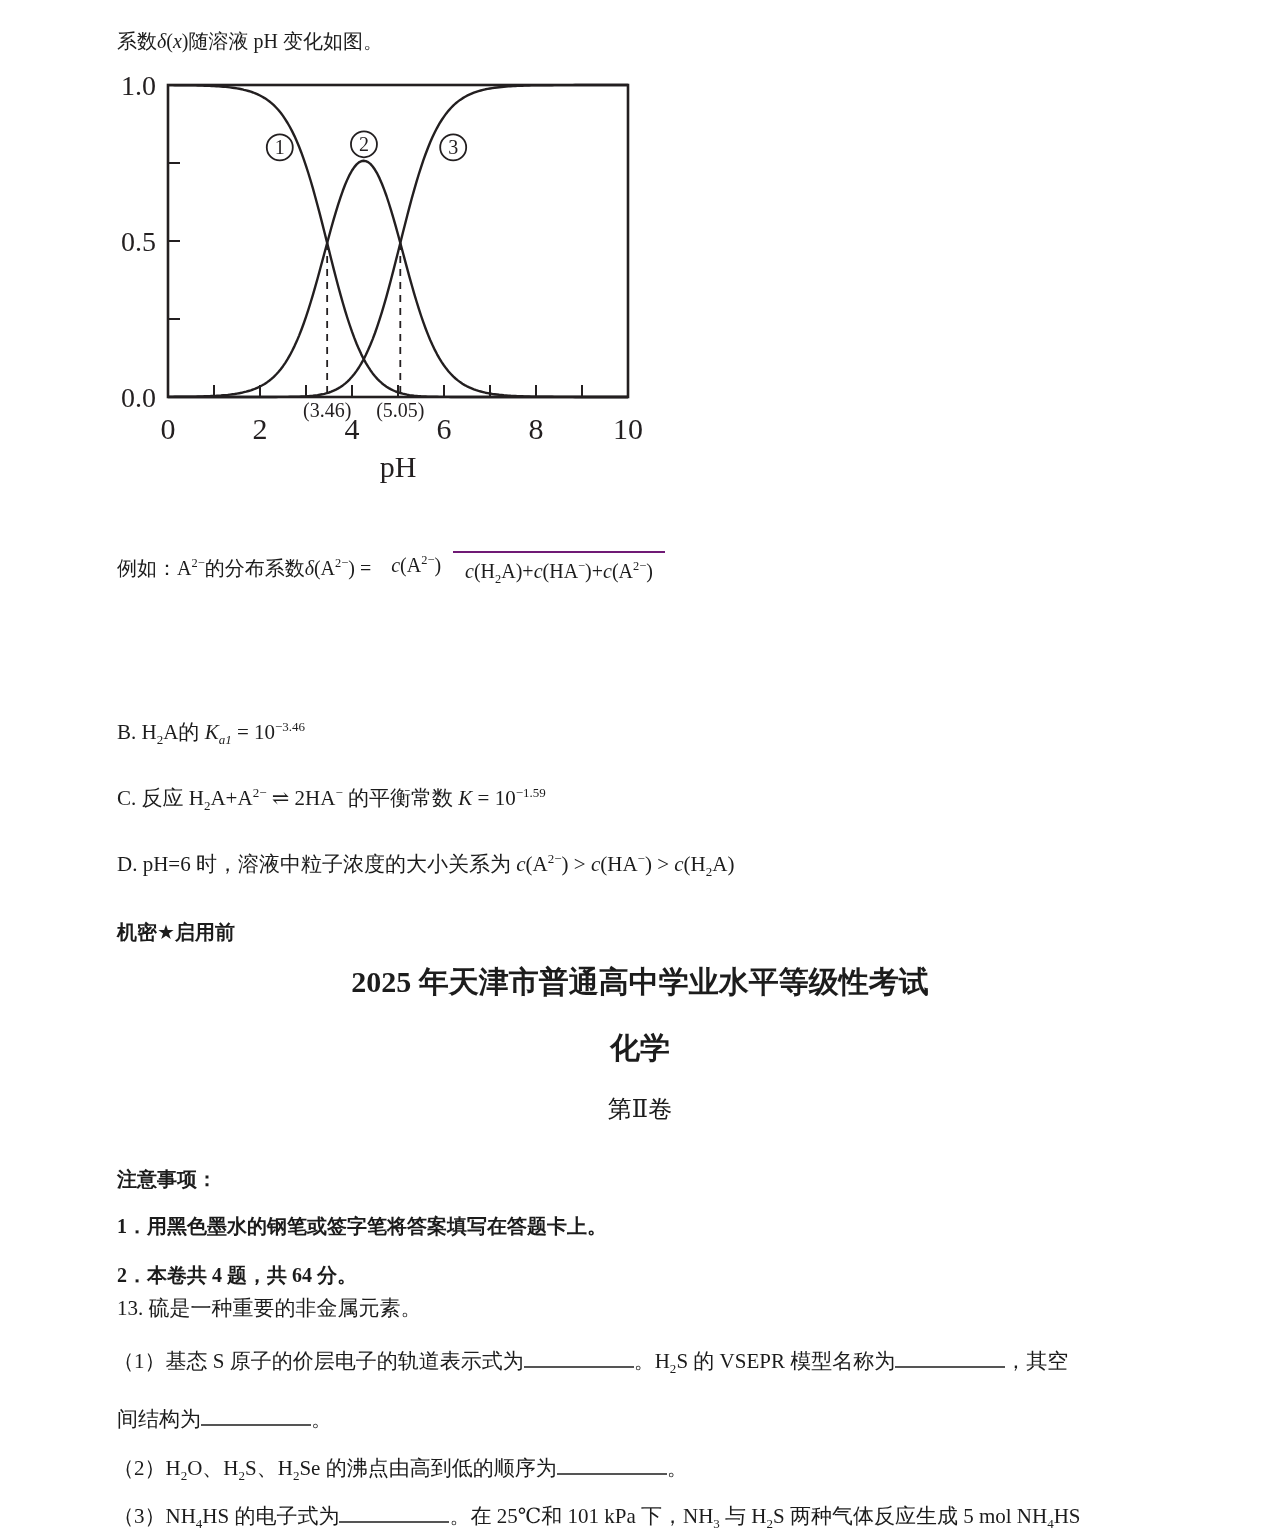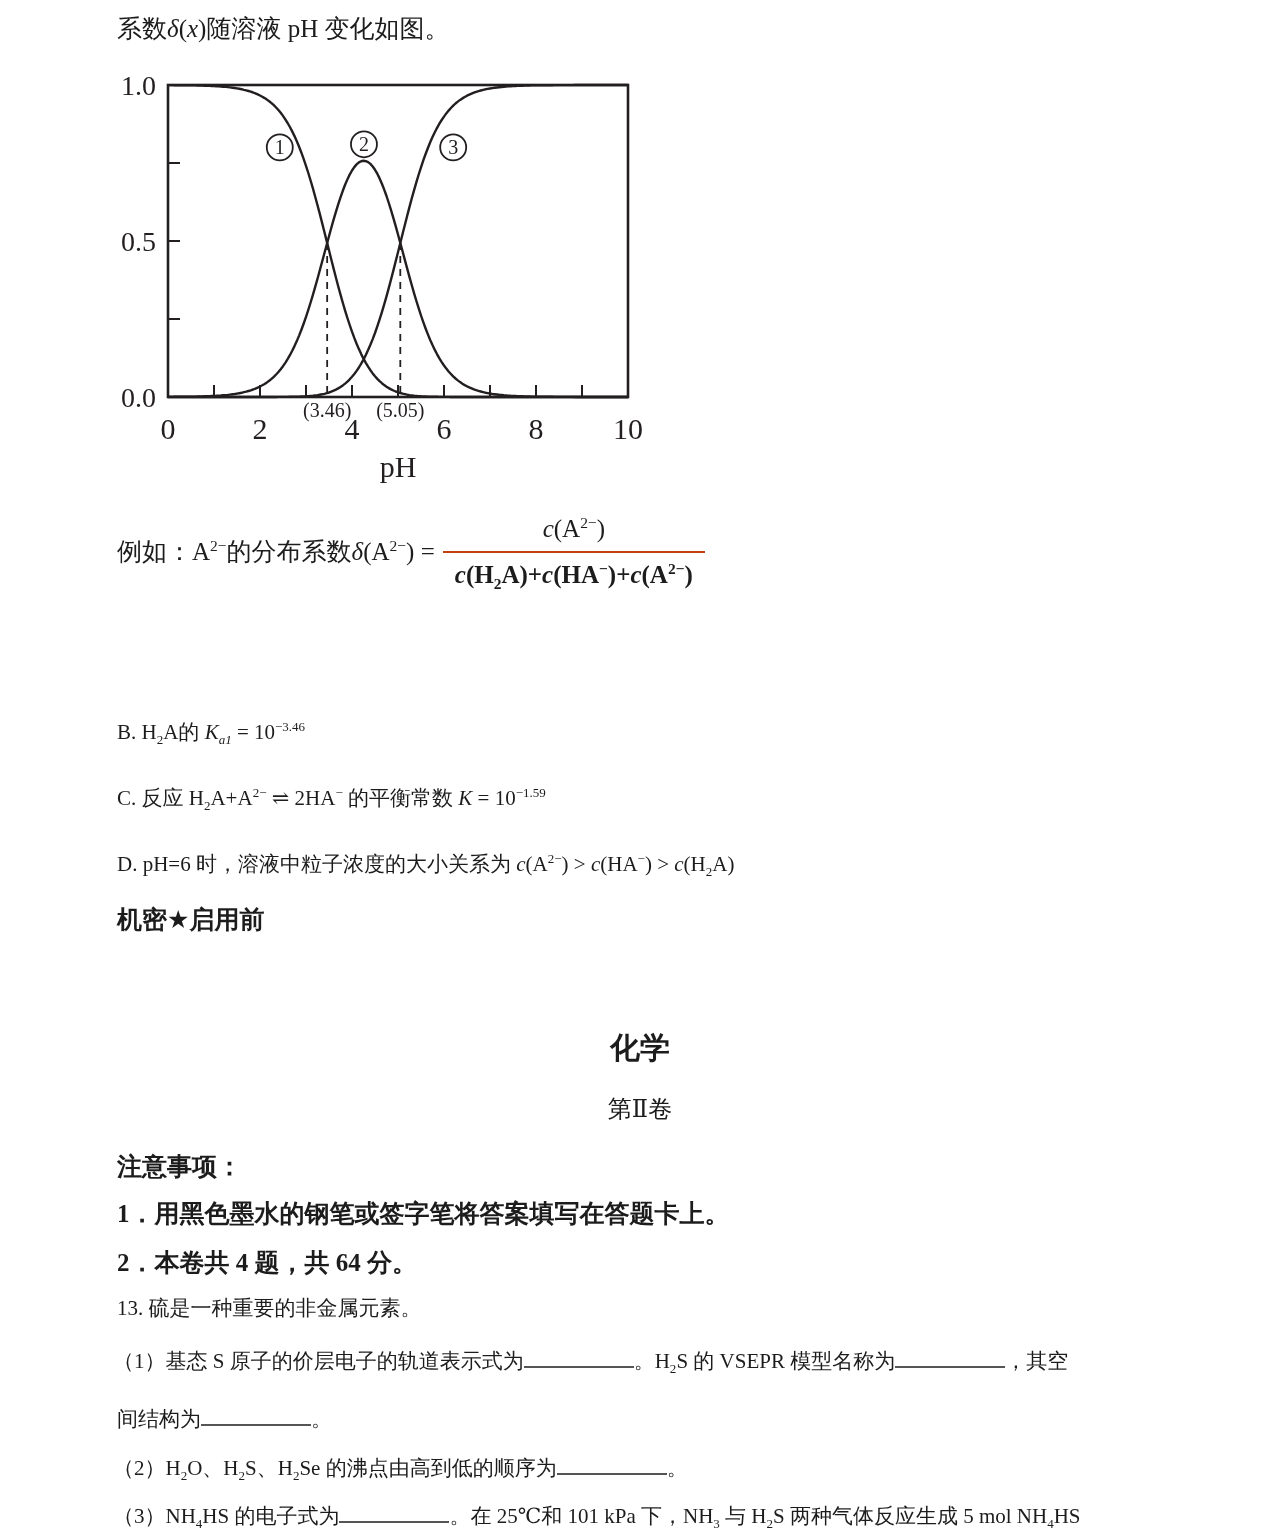--- a/index.html
+++ b/index.html
@@ -1,33 +1,33 @@
 <!DOCTYPE html>
 <html><head>
 <meta charset="utf-8">
 <style>
   html,body{margin:0;padding:0;background:#ffffff;}
   .page{position:relative;width:1280px;height:1528px;background:#fff;overflow:hidden;
         font-family:"Liberation Serif","DejaVu Serif","DejaVu Sans",serif;color:#1c1c1c;}
   .line{position:absolute;white-space:nowrap;font-size:21px;line-height:1.35;}
-  .fs22{font-size:25px;}
+  .fs22{font-size:20px;margin-top:16px;}
   .bold{font-weight:bold;}
   .center{left:0;width:1280px;text-align:center;}
   .exam-title{font-size:30px;font-weight:bold;}
   .subject{font-size:30px;font-weight:bold;}
   .volume{font-size:24px;}
   sub,sup{font-size:62%;line-height:0;}
   .it{font-style:italic;}
   .blank{display:inline-block;width:110px;height:1.05em;border-bottom:2px solid #555;vertical-align:baseline;}
   .emph{text-emphasis:filled dot;text-emphasis-position:under right;
         -webkit-text-emphasis:filled dot;-webkit-text-emphasis-position:under;}
   .formula-row{display:flex;align-items:center;height:104px;}
-  .fraction{display:inline-flex;flex-direction:column;align-items:center;margin-left:8px;}
+  .fraction{display:inline-flex;flex-direction:row;align-items:center;margin-left:8px;}
   .fraction .num{padding:0 12px 5px;}
-  .fraction .den{border-top:2px solid #c2410c;padding:5px 12px 0;font-weight:bold;}
+  .fraction .den{border-top:2px solid #701a75;padding:5px 12px 0;}
   .chart-wrap{position:absolute;left:90px;top:55px;width:580px;height:440px;}
   svg text{font-family:"Liberation Serif","DejaVu Serif","DejaVu Sans",serif;}
 </style>
 </head>
 <body>
 
 <div class="page">
 
   <div class="line fs22" style="left:117px;top:12px;"><span>系数</span><span class="it">δ</span><span>(</span><span class="it">x</span><span>)</span><span>随溶液 pH 变化如图。</span></div>
 
@@ -80,20 +80,21 @@
     </span>
   </div>
 
 
   <div class="line" style="left:117px;top:718px;"><span>B. H</span><sub>2</sub><span>A的 </span><span class="it">K</span><sub class="it">a1</sub><span> = 10</span><sup>−3.46</sup></div>
   <div class="line" style="left:117px;top:784px;"><span>C. 反应 H</span><sub>2</sub><span>A+A</span><sup>2−</sup><span> ⇌ 2HA</span><sup>−</sup><span> 的平衡常数 </span><span class="it">K</span><span> = 10</span><sup>−1.59</sup></div>
   <div class="line" style="left:117px;top:850px;"><span>D. pH=6 时，溶液中粒子浓度的大小关系为 </span><span class="it">c</span><span>(A</span><sup>2−</sup><span>) &gt; </span><span class="it">c</span><span>(HA</span><sup>−</sup><span>) &gt; </span><span class="it">c</span><span>(H</span><sub>2</sub><span>A)</span></div>
 
   <div class="line fs22 bold" style="left:117px;top:903px;">机密★启用前</div>
 
+  <div class="line center exam-title" style="top:962px;">2025 年天津市普通高中学业水平等级性考试</div>
   <div class="line center subject" style="top:1028px;">化学</div>
   <div class="line center volume" style="top:1093px;">第Ⅱ卷</div>
 
   <div class="line fs22 bold" style="left:117px;top:1150px;text-align:right;">注意事项：</div>
   <div class="line fs22 bold" style="left:117px;top:1197px;">1．用黑色墨水的钢笔或签字笔将答案填写在答题卡上。</div>
   <div class="line fs22 bold" style="left:117px;top:1246px;">2．本卷共 4 题，共 64 分。</div>
 
   <div class="line" style="left:117px;top:1294px;">13. 硫是一种重要的非金属元素。</div>
 
   <div class="line" style="left:113px;top:1344px;"><span>（1）基态 S 原子的价层电子的轨道表示式为</span><span class="blank"></span><span>。H</span><sub>2</sub><span>S 的 VSEPR 模型名称为</span><span class="blank"></span><span>，其空</span></div>

